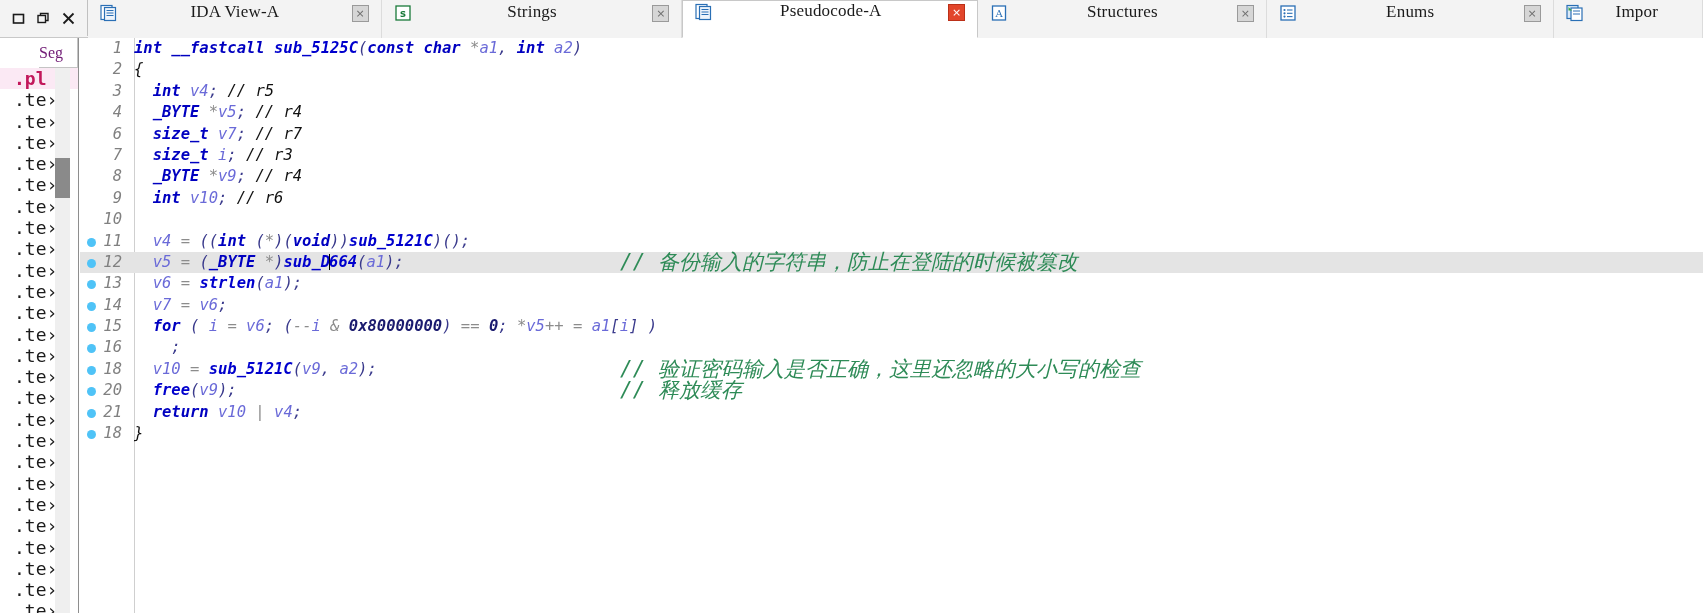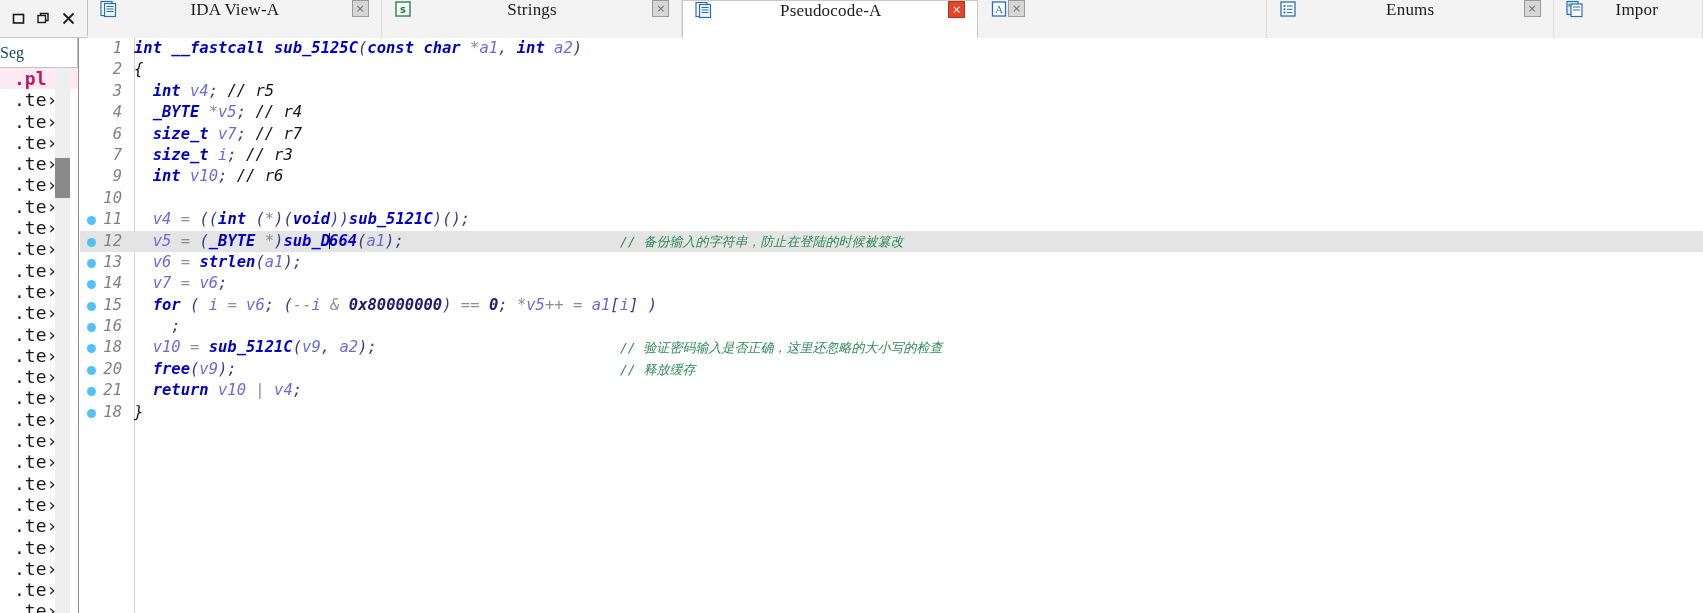--- a/index.html
+++ b/index.html
@@ -46,24 +46,24 @@
   }
   .tabs {
     display: flex;
     align-items: stretch;
     flex: 1;
     min-width: 0;
   }
   .tab {
     position: relative;
     display: flex;
-    align-items: flex-start;
+    align-items: flex-end;
     height: 38px;
     box-sizing: border-box;
-    padding: 0 12px;
+    padding: 16px 12px;
     background: #f3f3f3;
     border-right: 1px solid #dcdcdc;
     min-width: 0;
     white-space: nowrap;
   }
   .tab.active {
     background: #ffffff;
     border-top: 1px solid #c8c8c8;
     border-left: 1px solid #c8c8c8;
     border-right: 1px solid #c8c8c8;
@@ -123,22 +123,23 @@
   }
   .seg-header {
     height: 30px;
     box-sizing: border-box;
     border-bottom: 1px solid #c4c4c4;
     border-right: 1px solid #c4c4c4;
     display: flex;
     align-items: center;
     font-family: "Liberation Serif", serif;
     font-size: 16px;
-    color: #0c4a6e;
-    background: #ffffff;
+    color: #701a75;
+    background: #ffffff;
+    margin-left: 39px;
   }
   .seg-list {
     position: relative;
   }
   .seg-row {
     height: 21.3px;
     line-height: 21.3px;
     padding-left: 14px;
     font-family: "DejaVu Sans Mono", monospace;
     font-size: 18px;
@@ -212,21 +213,21 @@
   .code-text {
     display: inline-block;
     padding-left: 6px;
     color: #000000;
     white-space: pre;
   }
   .code-comment {
     position: absolute;
     color: #2e8b57;
     font-family: "DejaVu Sans Mono", monospace;
-    font-size: 13px;
+    font-size: 21px;
     white-space: pre;
   }
 
   
   .t-kw   { color: #0000c0; font-weight: bold; }
   .t-fn   { color: #0000cd; font-weight: bold; }
   .t-var  { color: #6a6ad8; }
   .t-num  { color: #1a1a6e; font-weight: bold; }
   .t-pun  { color: #3a3a8c; }
   .t-grey { color: #8c8c8c; }
@@ -308,20 +309,21 @@
         <span class="tab-close">×</span>
       </div>
 
       <div class="tab t3">
         <span class="tab-icon">
           <svg width="18" height="18" viewBox="0 0 18 18">
             <rect x="2.5" y="2" width="13" height="14" fill="#ffffff" stroke="#2a6fb5" stroke-width="1.3"></rect>
             <text x="9" y="13" font-family="DejaVu Serif, serif" font-size="10" fill="#2a6fb5" text-anchor="middle">A</text>
           </svg>
         </span>
+        <span class="tab-label">Structures</span>
         <span class="tab-close">×</span>
       </div>
 
       <div class="tab t4">
         <span class="tab-icon">
           <svg width="18" height="18" viewBox="0 0 18 18">
             <rect x="2" y="2" width="14" height="14" fill="#ffffff" stroke="#2a6fb5" stroke-width="1.3"></rect>
             <circle cx="5.5" cy="6" r="1.1" fill="#2a6fb5"></circle>
             <circle cx="5.5" cy="9.3" r="1.1" fill="#2a6fb5"></circle>
             <circle cx="5.5" cy="12.6" r="1.1" fill="#2a6fb5"></circle>
@@ -387,20 +389,21 @@
 
   <div class="codepane">
     <div class="gutterline"></div>
     <div id="code-lines">
         <div class="code-row"><span class="lineno">1</span><span class="code-text"><span class="t-kw">int</span> <span class="t-kw">__fastcall</span> <span class="t-fn">sub_5125C</span><span class="t-pun">(</span><span class="t-kw">const</span> <span class="t-kw">char</span> <span class="t-grey">*</span><span class="t-var">a1</span><span class="t-pun">,</span> <span class="t-kw">int</span> <span class="t-var">a2</span><span class="t-pun">)</span></span></div>
         <div class="code-row"><span class="lineno">2</span><span class="code-text"><span class="t-plain">{</span></span></div>
         <div class="code-row"><span class="lineno">3</span><span class="code-text">  <span class="t-kw">int</span> <span class="t-var">v4</span><span class="t-pun">;</span> <span class="t-plain">/</span><span class="t-plain">/</span> <span class="t-plain">r5</span></span></div>
         <div class="code-row"><span class="lineno">4</span><span class="code-text">  <span class="t-kw">_BYTE</span> <span class="t-grey">*</span><span class="t-var">v5</span><span class="t-pun">;</span> <span class="t-plain">/</span><span class="t-plain">/</span> <span class="t-plain">r4</span></span></div>
         <div class="code-row"><span class="lineno">6</span><span class="code-text">  <span class="t-kw">size_t</span> <span class="t-var">v7</span><span class="t-pun">;</span> <span class="t-plain">/</span><span class="t-plain">/</span> <span class="t-plain">r7</span></span></div>
         <div class="code-row"><span class="lineno">7</span><span class="code-text">  <span class="t-kw">size_t</span> <span class="t-var">i</span><span class="t-pun">;</span> <span class="t-plain">/</span><span class="t-plain">/</span> <span class="t-plain">r3</span></span></div>
+        <div class="code-row"><span class="lineno">8</span><span class="code-text">  <span class="t-kw">_BYTE</span> <span class="t-grey">*</span><span class="t-var">v9</span><span class="t-pun">;</span> <span class="t-plain">/</span><span class="t-plain">/</span> <span class="t-plain">r4</span></span></div>
         <div class="code-row"><span class="lineno">9</span><span class="code-text">  <span class="t-kw">int</span> <span class="t-var">v10</span><span class="t-pun">;</span> <span class="t-plain">/</span><span class="t-plain">/</span> <span class="t-plain">r6</span></span></div>
         <div class="code-row"><span class="lineno">10</span><span class="code-text"></span></div>
         <div class="code-row"><span class="bp"></span><span class="lineno">11</span><span class="code-text">  <span class="t-var">v4</span> <span class="t-grey">=</span> <span class="t-pun">(</span><span class="t-pun">(</span><span class="t-kw">int</span> <span class="t-pun">(</span><span class="t-grey">*</span><span class="t-pun">)</span><span class="t-pun">(</span><span class="t-kw">void</span><span class="t-pun">)</span><span class="t-pun">)</span><span class="t-fn">sub_5121C</span><span class="t-pun">)</span><span class="t-pun">(</span><span class="t-pun">)</span><span class="t-pun">;</span></span></div>
         <div class="code-row hl"><span class="bp"></span><span class="lineno">12</span><span class="code-text">  <span class="t-var">v5</span> <span class="t-grey">=</span> <span class="t-pun">(</span><span class="t-kw">_BYTE</span> <span class="t-grey">*</span><span class="t-pun">)</span><span class="t-fn">sub_D<span class="caret"></span>664</span><span class="t-pun">(</span><span class="t-var">a1</span><span class="t-pun">)</span><span class="t-pun">;</span></span><span class="code-comment" style="left: 540px;">// 备份输入的字符串，防止在登陆的时候被篡改</span></div>
         <div class="code-row"><span class="bp"></span><span class="lineno">13</span><span class="code-text">  <span class="t-var">v6</span> <span class="t-grey">=</span> <span class="t-fn">strlen</span><span class="t-pun">(</span><span class="t-var">a1</span><span class="t-pun">)</span><span class="t-pun">;</span></span></div>
         <div class="code-row"><span class="bp"></span><span class="lineno">14</span><span class="code-text">  <span class="t-var">v7</span> <span class="t-grey">=</span> <span class="t-var">v6</span><span class="t-pun">;</span></span></div>
         <div class="code-row"><span class="bp"></span><span class="lineno">15</span><span class="code-text">  <span class="t-kw">for</span> <span class="t-pun">(</span> <span class="t-var">i</span> <span class="t-grey">=</span> <span class="t-var">v6</span><span class="t-pun">;</span> <span class="t-pun">(</span><span class="t-grey">-</span><span class="t-grey">-</span><span class="t-var">i</span> <span class="t-grey">&amp;</span> <span class="t-num">0x80000000</span><span class="t-pun">)</span> <span class="t-grey">=</span><span class="t-grey">=</span> <span class="t-num">0</span><span class="t-pun">;</span> <span class="t-grey">*</span><span class="t-var">v5</span><span class="t-grey">+</span><span class="t-grey">+</span> <span class="t-grey">=</span> <span class="t-var">a1</span><span class="t-pun">[</span><span class="t-var">i</span><span class="t-pun">]</span> <span class="t-pun">)</span></span></div>
         <div class="code-row"><span class="bp"></span><span class="lineno">16</span><span class="code-text">    <span class="t-pun">;</span></span></div>
         <div class="code-row"><span class="bp"></span><span class="lineno">18</span><span class="code-text">  <span class="t-var">v10</span> <span class="t-grey">=</span> <span class="t-fn">sub_5121C</span><span class="t-pun">(</span><span class="t-var">v9</span><span class="t-pun">,</span> <span class="t-var">a2</span><span class="t-pun">)</span><span class="t-pun">;</span></span><span class="code-comment" style="left: 540px;">// 验证密码输入是否正确，这里还忽略的大小写的检查</span></div>
         <div class="code-row"><span class="bp"></span><span class="lineno">20</span><span class="code-text">  <span class="t-fn">free</span><span class="t-pun">(</span><span class="t-var">v9</span><span class="t-pun">)</span><span class="t-pun">;</span></span><span class="code-comment" style="left: 540px;">// 释放缓存</span></div>

